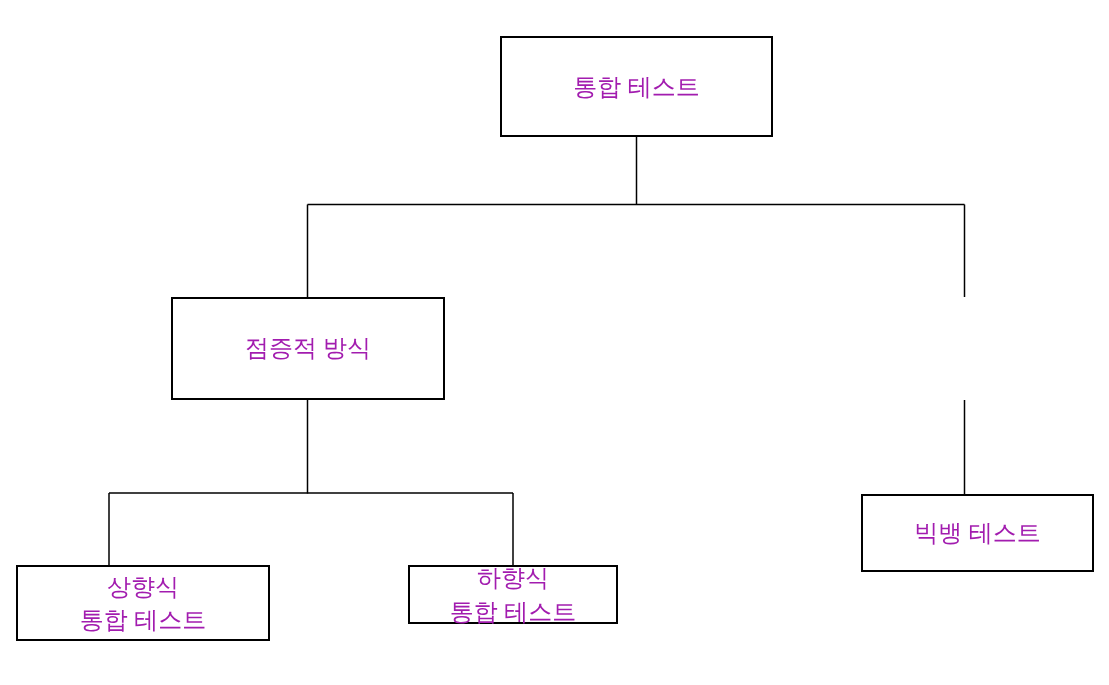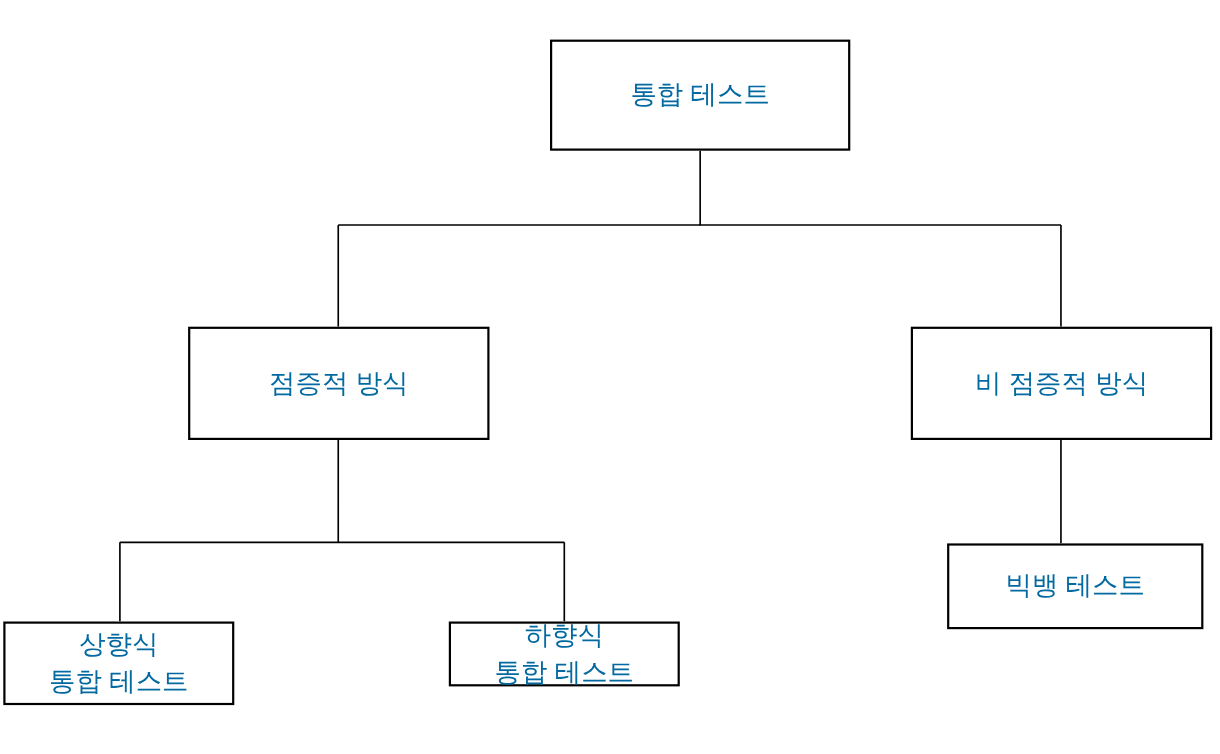--- a/index.html
+++ b/index.html
@@ -24,33 +24,33 @@
   }
   .connectors line {
     stroke: #000000;
     stroke-width: 1.5;
   }
   .node {
     position: absolute;
     box-sizing: border-box;
     background: #ffffff;
     border: 2px solid #000000;
-    color: #0369a1;
+    color: #a21caf;
     display: flex;
     align-items: center;
     justify-content: center;
     text-align: center;
     font-size: 24px;
     line-height: 1.38;
     white-space: pre-line;
   }
   .node-root        { left: 500px; top: 36px;  width: 273px; height: 101px; }
-  .node-incremental { left: 171px; top: 297px; width: 274px; height: 103px; }
+  .node-incremental { left: 171px; top: 297px; width: 274px; height: 103px; font-family: Liberation Serif, serif; }
   .node-nonincremental { left: 828px; top: 297px; width: 274px; height: 103px; }
-  .node-bottomup    { left: 3px;   top: 565px; width: 210px; height: 76px; }
+  .node-bottomup    { left: 16px;   top: 565px; width: 254px; height: 76px; }
   .node-topdown     { left: 408px; top: 565px; width: 210px; height: 59px; }
   .node-bigbang     { left: 861px; top: 494px; width: 233px; height: 78px; }
 </style>
 </head>
 <body>
 
 <div class="canvas">
 
   <svg class="connectors" viewBox="0 0 1109 685" xmlns="http://www.w3.org/2000/svg">
 
@@ -68,21 +68,20 @@
     <line x1="109" y1="493" x2="109" y2="565"></line>
     <line x1="513" y1="493" x2="513" y2="565"></line>
 
     <line x1="964.5" y1="400" x2="964.5" y2="494"></line>
   </svg>
 
   <div class="node node-root">통합 테스트</div>
 
   <div class="node node-incremental">점증적 방식</div>
 
-  <div class="node node-nonincremental">비 점증적 방식</div>
 
   <div class="node node-bottomup">상향식
 통합 테스트</div>
 
   <div class="node node-topdown">하향식
 통합 테스트</div>
 
   <div class="node node-bigbang">빅뱅 테스트</div>
 
 </div>

